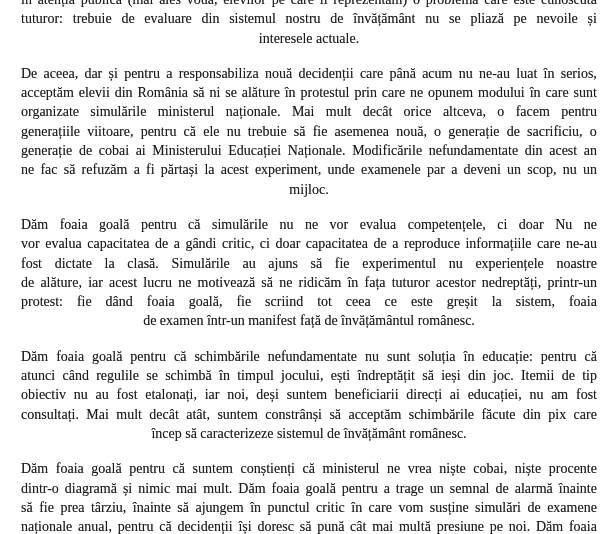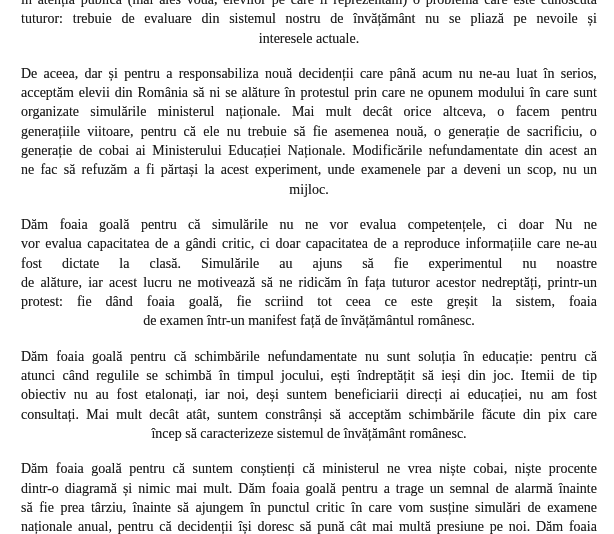--- a/index.html
+++ b/index.html
@@ -241,20 +241,21 @@
         <span class="word">dictate</span>
         <span class="word">la</span>
         <span class="word">clasă.</span>
         <span class="word">Simulările</span>
         <span class="word">au</span>
         <span class="word">ajuns</span>
         <span class="word">să</span>
         <span class="word">fie</span>
         <span class="word">experimentul</span>
         <span class="word">nu</span>
+        <span class="word">experiențele</span>
         <span class="word">noastre</span>
       </div>
       <div class="line justified">
         <span class="word">de</span>
         <span class="word">alăture,</span>
         <span class="word">iar</span>
         <span class="word">acest</span>
         <span class="word">lucru</span>
         <span class="word">ne</span>
         <span class="word">motivează</span>

